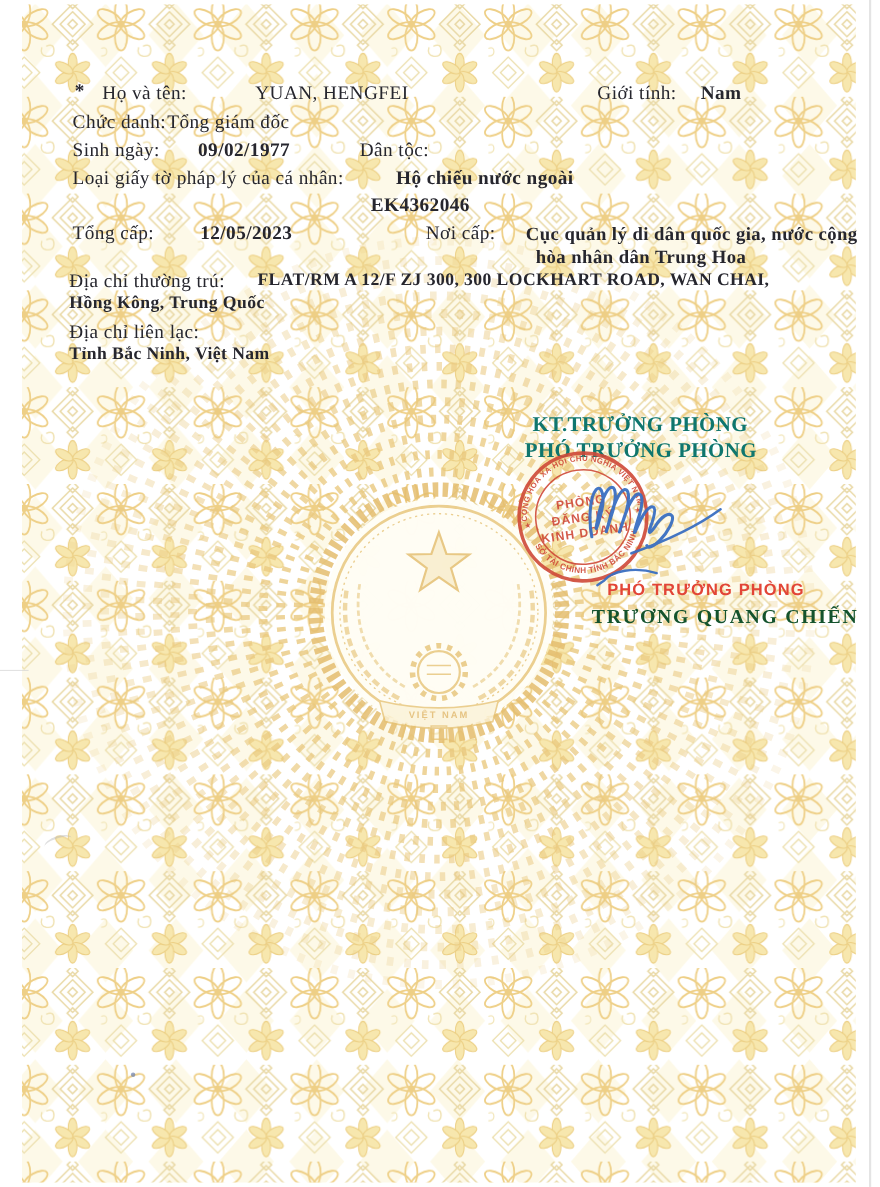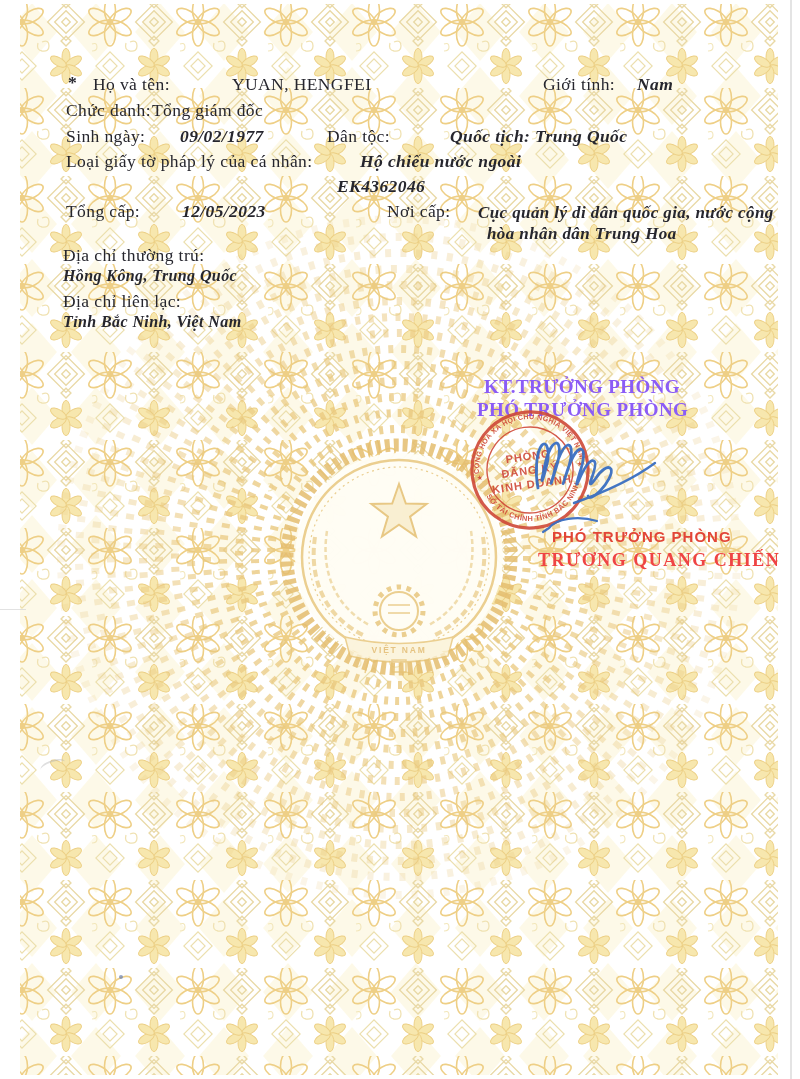--- a/index.html
+++ b/index.html
@@ -1,27 +1,27 @@
 <!DOCTYPE html>
 <html><head>
 <meta charset="utf-8">
 <style>
   html,body{margin:0;padding:0;background:#ffffff;}
   .page{position:relative;width:800px;height:1079px;background:#ffffff;overflow:hidden;
         font-family:"Liberation Serif",serif;}
   .bg{position:absolute;left:0;top:0;z-index:0;}
   .txt{position:absolute;white-space:nowrap;color:#26262e;font-size:17.5px;letter-spacing:.4px;z-index:5;}
-  .val{font-style:italic;font-weight:bold;}
+  .val{font-weight:bold;}
   .sm{font-size:17px;}
   .md{font-size:16px;}
   .bold{font-weight:bold;}
-  .black-head{font-weight:bold;font-size:19px;letter-spacing:.4px;color:#8b5cf6;}
+  .black-head{font-weight:bold;font-size:19px;letter-spacing:.4px;color:#0f766e;}
   .red-title{color:#e24537;font-family:"Liberation Sans",sans-serif;font-weight:bold;
              font-size:15px;letter-spacing:1px;}
-  .red-name{color:#ef4444;font-family:"Liberation Serif",serif;font-weight:bold;
+  .red-name{color:#14532d;font-family:"Liberation Serif",serif;font-weight:bold;
             font-size:18px;letter-spacing:1.5px;}
   .seal-svg{position:absolute;left:460px;top:400px;z-index:6;}
   .sig-svg{position:absolute;left:520px;top:425px;z-index:7;}
   .edge-line{position:absolute;left:790px;top:0;width:2px;height:1079px;background:#e4e4e4;z-index:2;}
   .speck-blue{position:absolute;left:119px;top:975px;width:4px;height:4px;border-radius:50%;
               background:#6a7fae;opacity:.7;z-index:2;}
   .speck-gray{position:absolute;left:40px;top:760px;width:26px;height:10px;border-radius:50%;
               border-top:2px solid #b9b9b9;opacity:.45;transform:rotate(-18deg);z-index:2;}
   .scratch{position:absolute;left:0px;top:609px;width:26px;height:1px;background:#cfcfcf;opacity:.6;z-index:2;}
 </style>
@@ -124,34 +124,34 @@
   <span class="txt" style="left:232px;top:74px">YUAN, HENGFEI</span>
   <span class="txt" style="left:543px;top:74px">Giới tính:</span>
   <span class="txt val" style="left:637px;top:74px">Nam</span>
 
   <span class="txt" style="left:66px;top:100px">Chức danh:</span>
   <span class="txt" style="left:152px;top:100px">Tổng giám đốc</span>
 
   <span class="txt" style="left:66px;top:126px">Sinh ngày:</span>
   <span class="txt val" style="left:180px;top:126px">09/02/1977</span>
   <span class="txt" style="left:327px;top:126px">Dân tộc:</span>
-  <span class="txt val" style="left:450px;top:126px">Quốc tịch: Trung Quốc</span>
 
   <span class="txt" style="left:66px;top:151px">Loại giấy tờ pháp lý của cá nhân:</span>
   <span class="txt val" style="left:360px;top:151px">Hộ chiếu nước ngoài</span>
 
   <span class="txt val" style="left:337px;top:176px">EK4362046</span>
 
   <span class="txt" style="left:66px;top:201px">Tổng cấp:</span>
   <span class="txt val" style="left:182px;top:201px">12/05/2023</span>
   <span class="txt" style="left:387px;top:201px">Nơi cấp:</span>
   <span class="txt val sm" style="left:478px;top:203px">Cục quản lý di dân quốc gia, nước cộng</span>
   <span class="txt val sm" style="left:487px;top:224px">hòa nhân dân Trung Hoa</span>
 
   <span class="txt" style="left:63px;top:245px">Địa chỉ thường trú:</span>
+  <span class="txt val md" style="left:234px;top:246px">FLAT/RM A 12/F ZJ 300, 300 LOCKHART ROAD, WAN CHAI,</span>
   <span class="txt val md" style="left:63px;top:267px">Hồng Kông, Trung Quốc</span>
 
   <span class="txt" style="left:63px;top:291px">Địa chỉ liên lạc:</span>
   <span class="txt val md" style="left:63px;top:313px">Tỉnh Bắc Ninh, Việt Nam</span>
 
   <span class="txt black-head" style="left:484px;top:376px">KT.TRƯỞNG PHÒNG</span>
   <span class="txt black-head" style="left:477px;top:399px">PHÓ TRƯỞNG PHÒNG</span>
 
   <svg class="seal-svg" width="140" height="140" viewBox="0 0 140 140">
     <defs>

